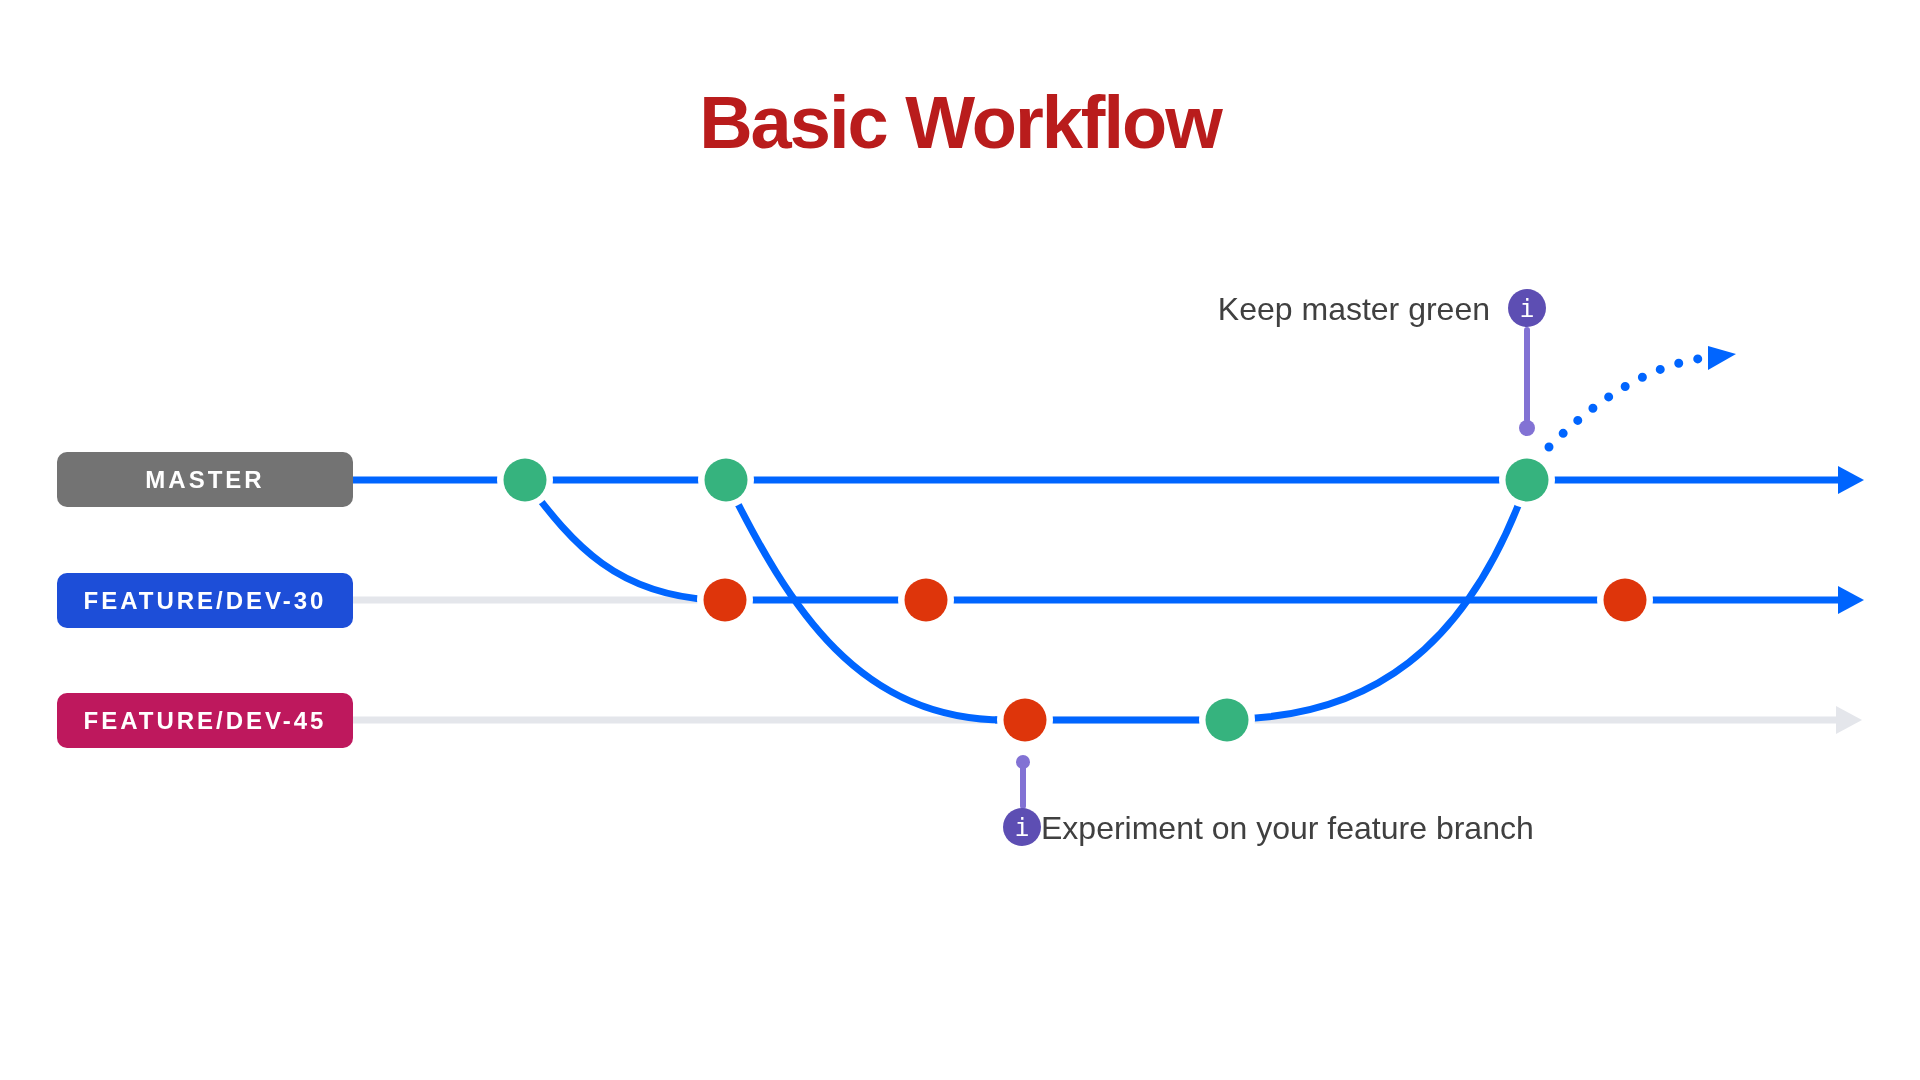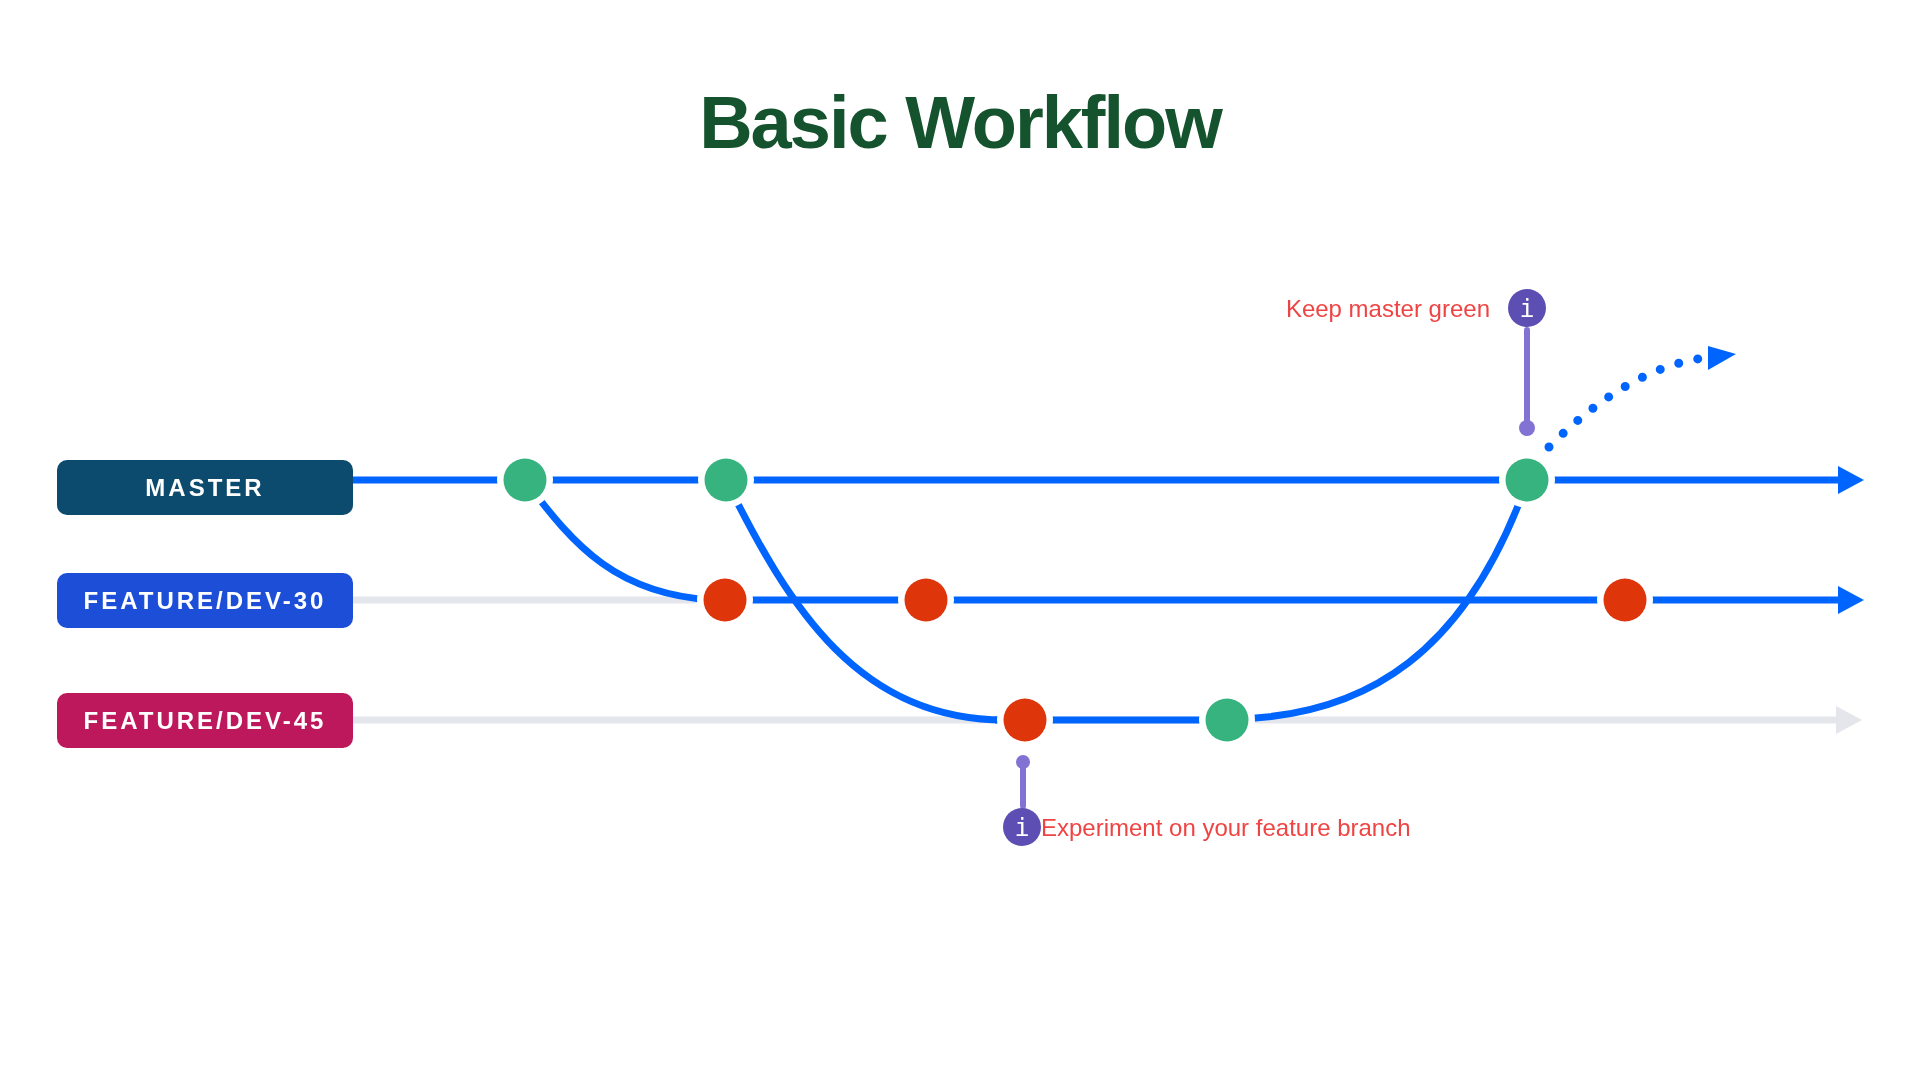--- a/index.html
+++ b/index.html
@@ -1,27 +1,27 @@
 <!DOCTYPE html>
 <html><head>
 <meta charset="utf-8">
 <style>
   html,body{margin:0;padding:0;background:#fff;}
   .page{position:relative;width:1920px;height:1080px;background:#fff;overflow:hidden;
         font-family:"Liberation Sans", sans-serif;}
   svg.diagram{position:absolute;left:0;top:0;}
   .title{position:absolute;left:0;top:86px;width:1920px;text-align:center;
-         font-size:74px;font-weight:bold;letter-spacing:-2px;color:#14532d;line-height:1;}
+         font-size:74px;font-weight:bold;letter-spacing:-2px;color:#b91c1c;line-height:1;}
   .badge{position:absolute;left:57px;width:296px;height:55px;border-radius:10px;
          display:flex;align-items:center;justify-content:center;
          color:#fff;font-weight:bold;font-size:24px;letter-spacing:3px;}
-  .badge.blue{background:#0c4a6e;top:452px;margin-top:8px;}
+  .badge.blue{background:#737373;top:452px;}
   .badge.slate30{background:#1d4ed8;top:573px;}
   .badge.slate45{background:#be185d;top:693px;}
-  .ann-text{position:absolute;font-size:24px;color:#ef4444;line-height:36px;}
+  .ann-text{position:absolute;font-size:32px;color:#404040;line-height:36px;}
   .ann-keep{left:1100px;top:291px;width:390px;text-align:right;}
   .ann-exp{left:1041px;top:810px;width:500px;text-align:left;}
   .info-icon{position:absolute;width:38px;height:38px;border-radius:50%;
              background:#5D4EB3;color:#fff;display:flex;align-items:center;justify-content:center;
              font-family:"DejaVu Sans Mono", monospace;font-size:25px;line-height:1;}
   .info-keep{left:1508px;top:289px;}
   .info-exp{left:1003px;top:808px;}
 </style>
 </head>
 <body>

